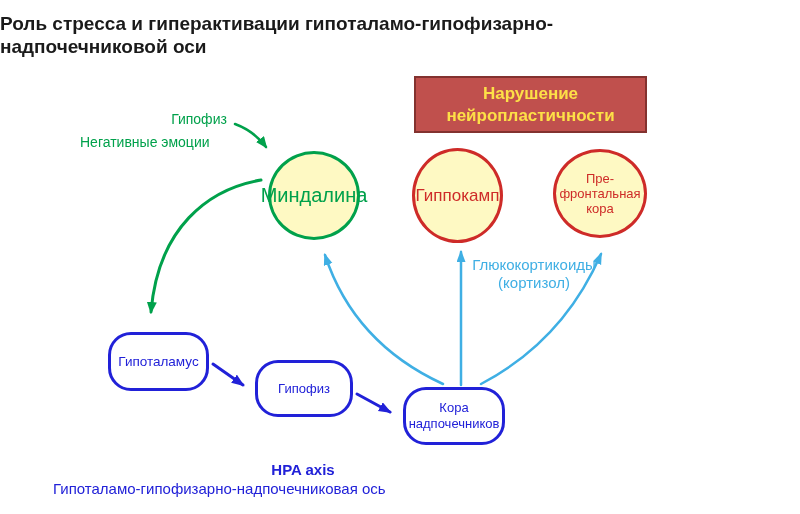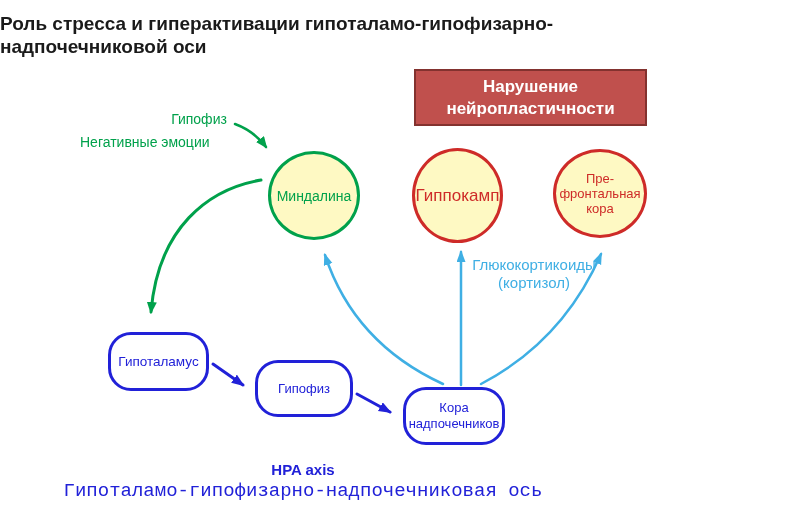--- a/index.html
+++ b/index.html
@@ -2,43 +2,43 @@
 <html style="--green: #00A14B; --blue: #2121D8; --cyan: #3FAFE4; --red: #CE2B28; --red_box_fill: #C0504D; --red_box_border: #83322F; --title_text: #1A1A1A;"><head>
 <meta charset="utf-8">
 <style>
   html,body{margin:0;padding:0;background:#fff;}
   body{font-family:"Liberation Sans", sans-serif; width:800px; height:514px; position:relative; overflow:hidden;}
   .abs{position:absolute; box-sizing:border-box;}
   .pre{white-space:pre-line;}
 
   #title{left:0; top:12px; width:800px; font-size:19px; line-height:23px; font-weight:bold; color:var(--title_text); text-align:left;}
 
-  #disruption-box{left:414px; top:69px; width:233px; height:57px;
+  #disruption-box{left:414px; top:76px; width:233px; height:57px;
     background:var(--red_box_fill); border:2px solid var(--red_box_border);
     display:flex; align-items:center; justify-content:center;
-    color:#ffffff; font-weight:bold; font-size:17px; line-height:22px; text-align:center;}
+    color:#fde047; font-weight:bold; font-size:17px; line-height:22px; text-align:center;}
 
   .circle{border-radius:50%; display:flex; align-items:center; justify-content:center; text-align:center; background:#fef9c3;}
-  #amygdala-circle{left:268px; top:151px; width:92px; height:89px; border:3px solid var(--green); color:var(--green); font-size:14px;}
+  #amygdala-circle{left:268px; top:151px; width:92px; height:89px; border:3px solid var(--green); color:var(--green); font-size:20px;}
   #hippocampus-circle{left:412px; top:148px; width:91px; height:95px; border:3px solid var(--red); color:var(--red); font-size:17px;}
   #prefrontal-circle{left:553px; top:149px; width:94px; height:89px; border:3px solid var(--red); color:var(--red); font-size:13px; line-height:15px;}
 
   #stress-line1{left:168px; top:111px; width:62px; color:var(--green); font-size:14px; text-align:center;}
   #stress-line2{left:80px; top:134px; width:160px; color:var(--green); font-size:14px; text-align:left;}
 
   #glucocorticoids-label{left:445px; top:256px; width:178px; color:var(--cyan); font-size:15px; line-height:18px; text-align:center;}
 
   .bluebox{border:3px solid var(--blue); border-radius:23px; background:#fff; color:var(--blue);
     display:flex; align-items:center; justify-content:center; text-align:center;}
   #hypothalamus-box{left:108px; top:332px; width:101px; height:59px; font-size:13.5px;}
   #pituitary-box{left:255px; top:360px; width:98px; height:57px; font-size:13px;}
   #adrenal-box{left:403px; top:387px; width:102px; height:58px; font-size:13px; line-height:16px;}
 
   #hpa-axis-en{left:103px; top:461px; width:400px; color:var(--blue); font-weight:bold; font-size:15px; text-align:center;}
-  #hpa-axis-ru{left:53px; top:480px; width:500px; color:var(--blue); font-size:19px; text-align:center;font-family:Liberation Mono, monospace;}
+  #hpa-axis-ru{left:53px; top:480px; width:500px; color:var(--blue); font-size:15px; }
 
   #arrow-layer{left:0; top:0; width:800px; height:514px; pointer-events:none;}
   .s-green{stroke:var(--green); fill:none; stroke-linecap:round;}
   .s-blue{stroke:var(--blue); fill:none; stroke-linecap:round;}
   .s-cyan{stroke:var(--cyan); fill:none; stroke-linecap:round;}
   .f-green{fill:var(--green);}
   .f-blue{fill:var(--blue);}
   .f-cyan{fill:var(--cyan);}
 </style>
 </head>

